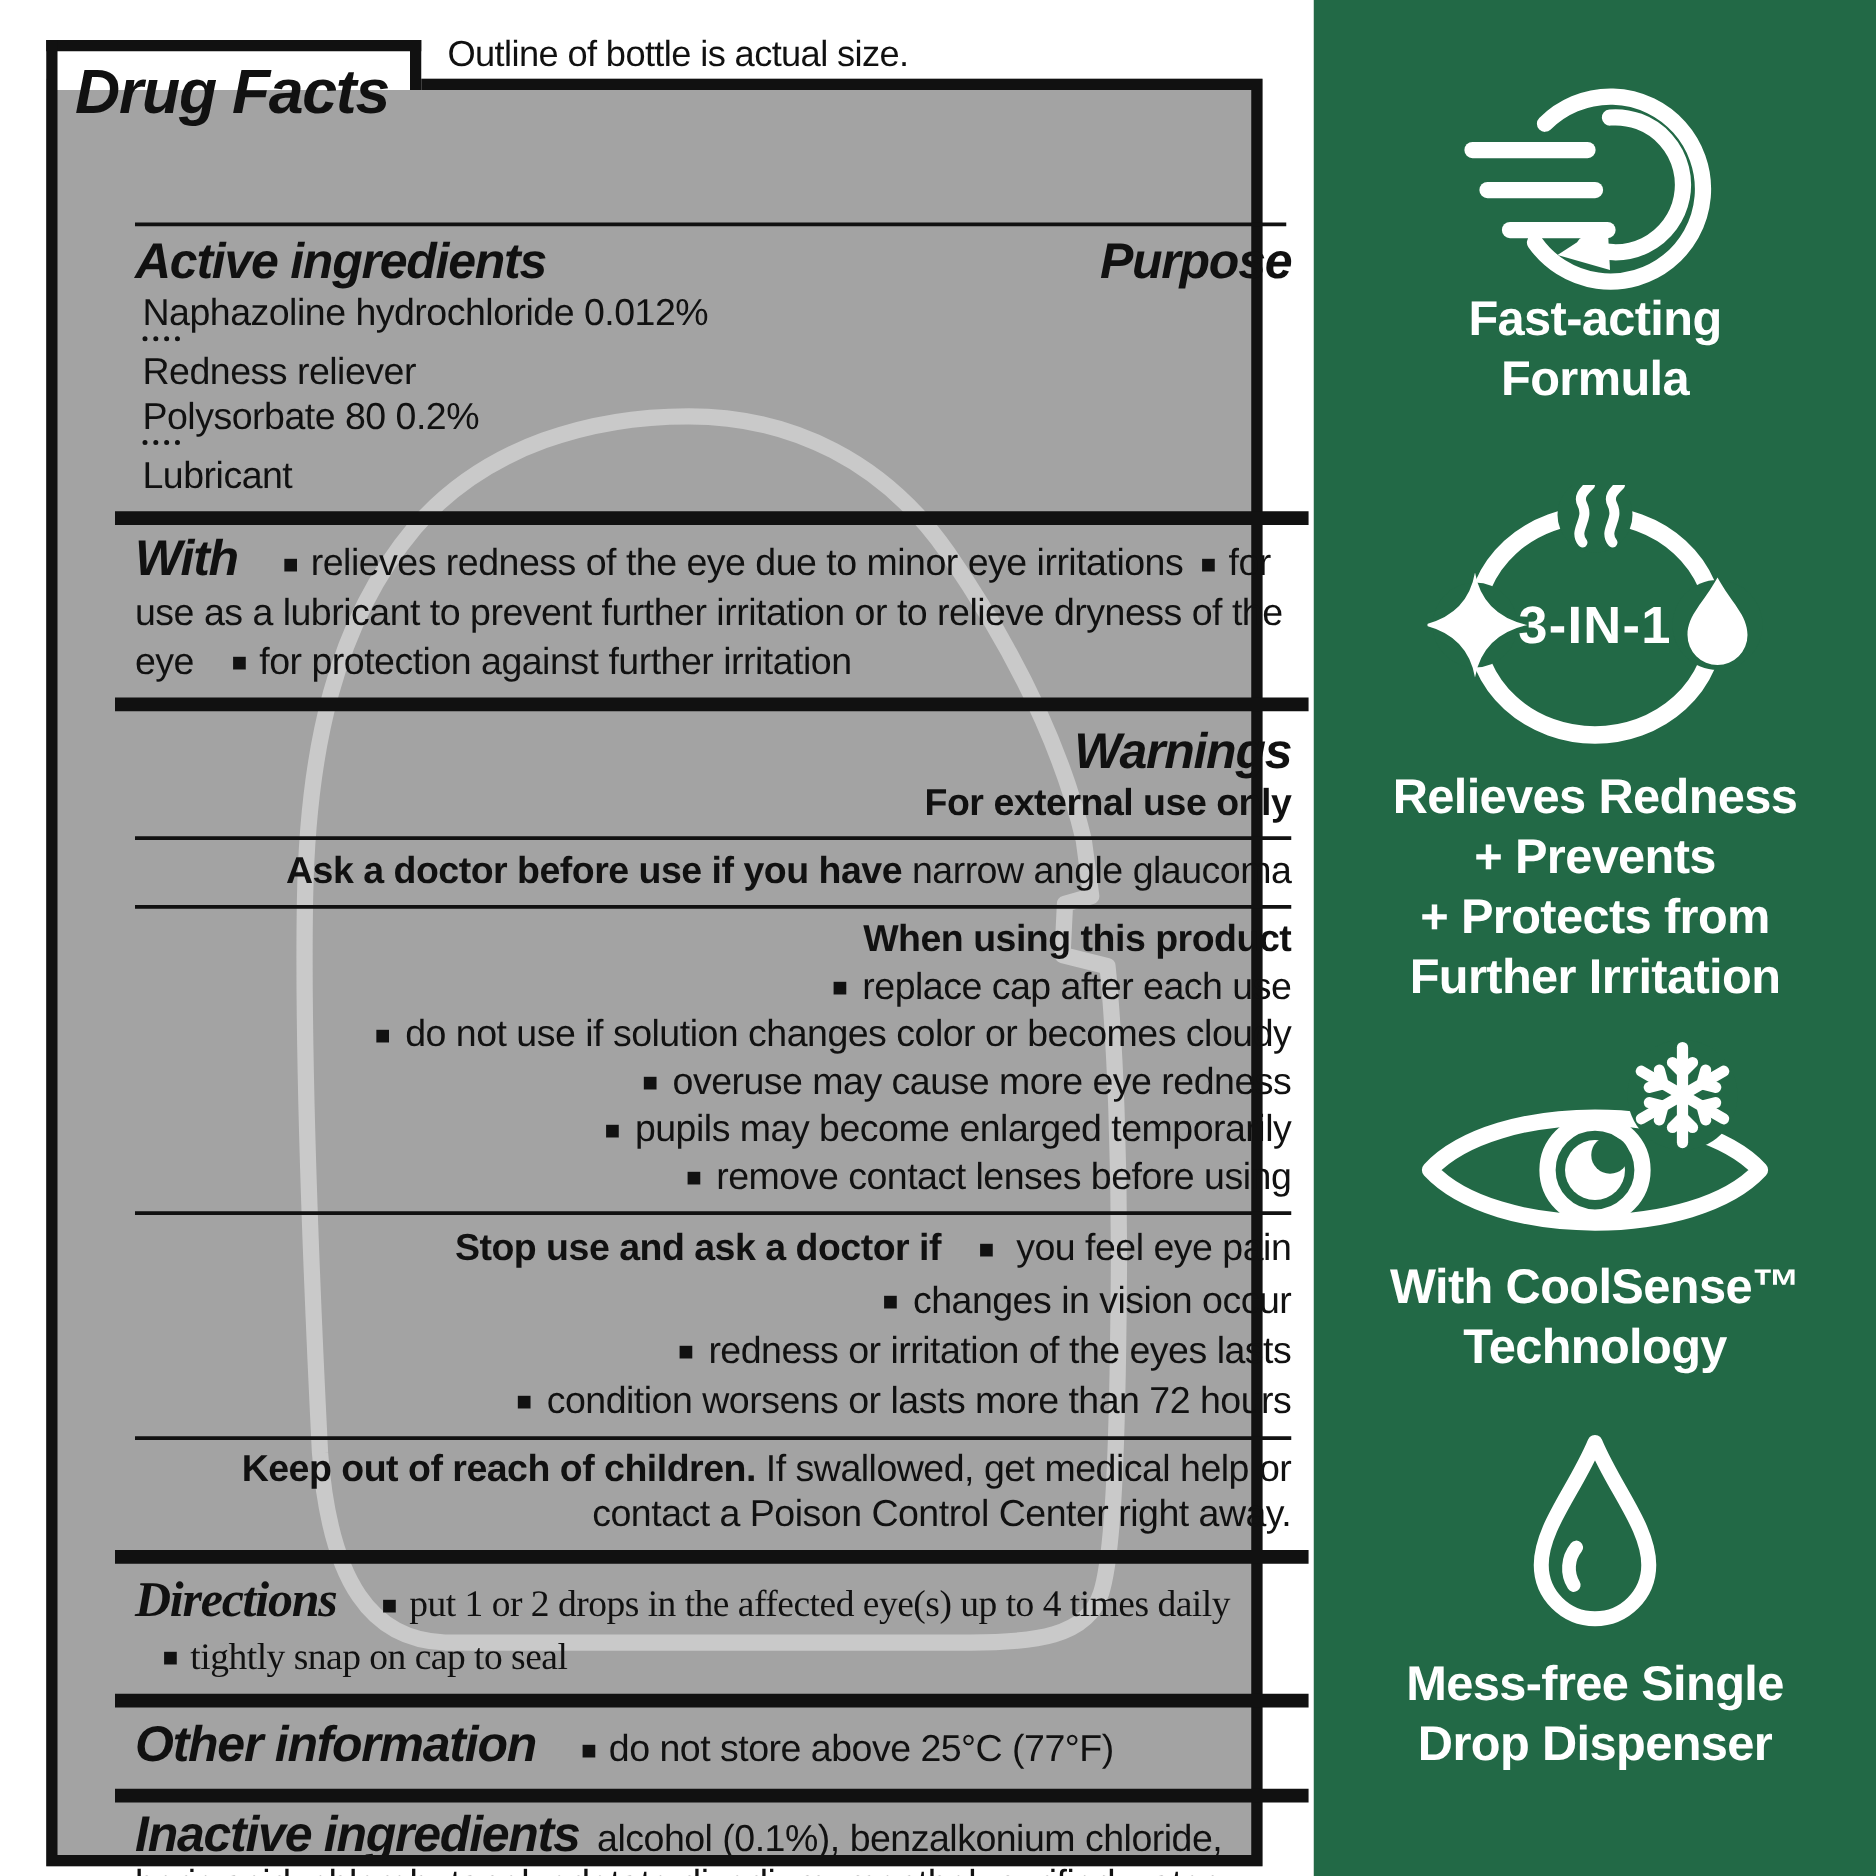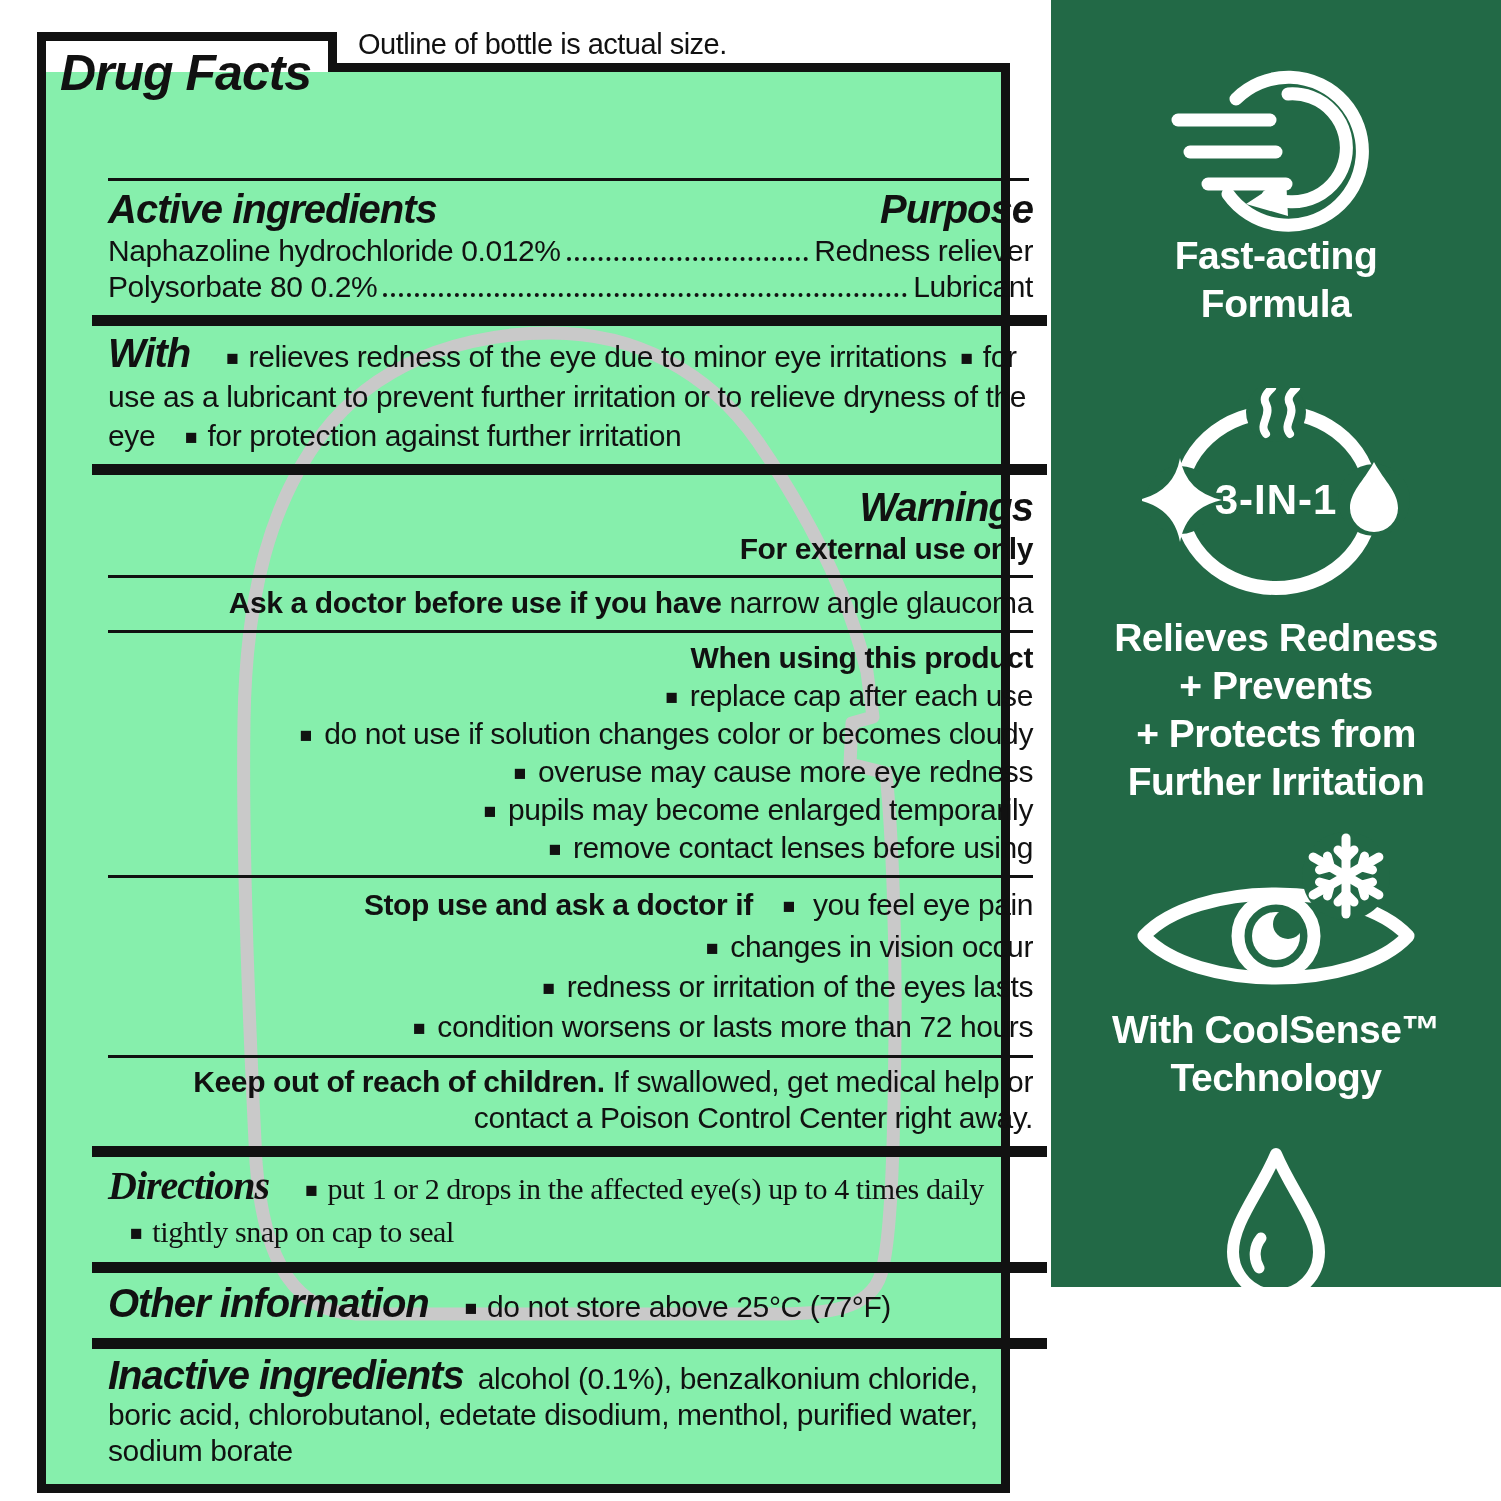--- a/index.html
+++ b/index.html
@@ -3,40 +3,40 @@
 <meta charset="utf-8">
 <style>
   html,body{margin:0;padding:0;background:#ffffff;}
   *{box-sizing:border-box;}
   .stage{
     position:relative;width:1501px;height:1501px;background:#ffffff;overflow:hidden;
     font-family:"Liberation Sans","DejaVu Sans",sans-serif;color:#111;
     letter-spacing:-0.4px;
   }
   
-  .green-panel{position:absolute;left:1051px;top:0;width:450px;height:1287px;background:#226946;color:#fff;}
+  .green-panel{position:absolute;left:1051px;top:0;width:450px;height:1501px;background:#226946;color:#fff;}
   .feature{position:absolute;left:0;width:450px;text-align:center;}
   .feature .icon-wrap{display:flex;justify-content:center;}
   .feature-label{font-weight:bold;font-size:39px;line-height:48px;letter-spacing:-0.5px;}
   
   .tab{position:absolute;left:37px;top:32px;width:300px;height:40px;background:#fff;
        border:9px solid #111;border-bottom:none;z-index:2;}
-  .mainbox{position:absolute;left:37px;top:63px;width:973px;height:1430px;background:#86efac;
+  .mainbox{position:absolute;left:37px;top:63px;width:973px;height:1430px;background:#a3a3a3;
        border:9px solid #111;z-index:1;}
   .df-title{position:absolute;left:60px;top:44px;z-index:3;font-size:50px;font-weight:bold;font-style:italic;letter-spacing:-1px;}
   .outline-note{position:absolute;left:358px;top:28px;z-index:0;font-size:29px;letter-spacing:-0.5px;}
   .bottle-svg{position:absolute;left:46px;top:72px;z-index:0;pointer-events:none;}
   .content{position:absolute;left:46px;top:72px;width:955px;height:1412px;z-index:1;
            padding:0 14px 0 16px;font-size:30px;overflow:hidden;}
   .title-spacer{height:34px;}
   .thin-rule{height:0;border-top:3px solid #111;margin:0 4px 0 0;}
   .thick-bar{height:11px;background:#111;margin:0 -14px 0 -16px;}
   .ai-head{display:flex;justify-content:space-between;align-items:baseline;margin-top:6px;height:46px;}
   .h-italic{font-size:40px;font-weight:bold;font-style:italic;letter-spacing:-1px;}
-  .ai-row{display:flex;align-items:baseline;line-height:36px;}
+  .ai-row{display:flex;align-items:baseline;line-height:36px;flex-direction:column;}
   .leader{flex:1 1 auto;border-bottom:4px dotted #111;margin:0 6px 7px 6px;min-width:30px;}
   .sec{padding-top:8px;padding-bottom:8px;}
   .flow{line-height:39px;}
   .inline-h{font-size:40px;font-weight:bold;font-style:italic;letter-spacing:-1px;margin-right:14px;}
   .sq{font-size:21px;margin:0 10px 0 6px;vertical-align:2px;}
   .sq.first{margin-left:22px;}
   .bold{font-weight:bold;}
   .warn-h{font-size:40px;font-weight:bold;font-style:italic;letter-spacing:-1px;line-height:48px;}
   .subhead{font-weight:bold;line-height:36px;}
   .rule-gap{margin:8px 0 6px 0;}

